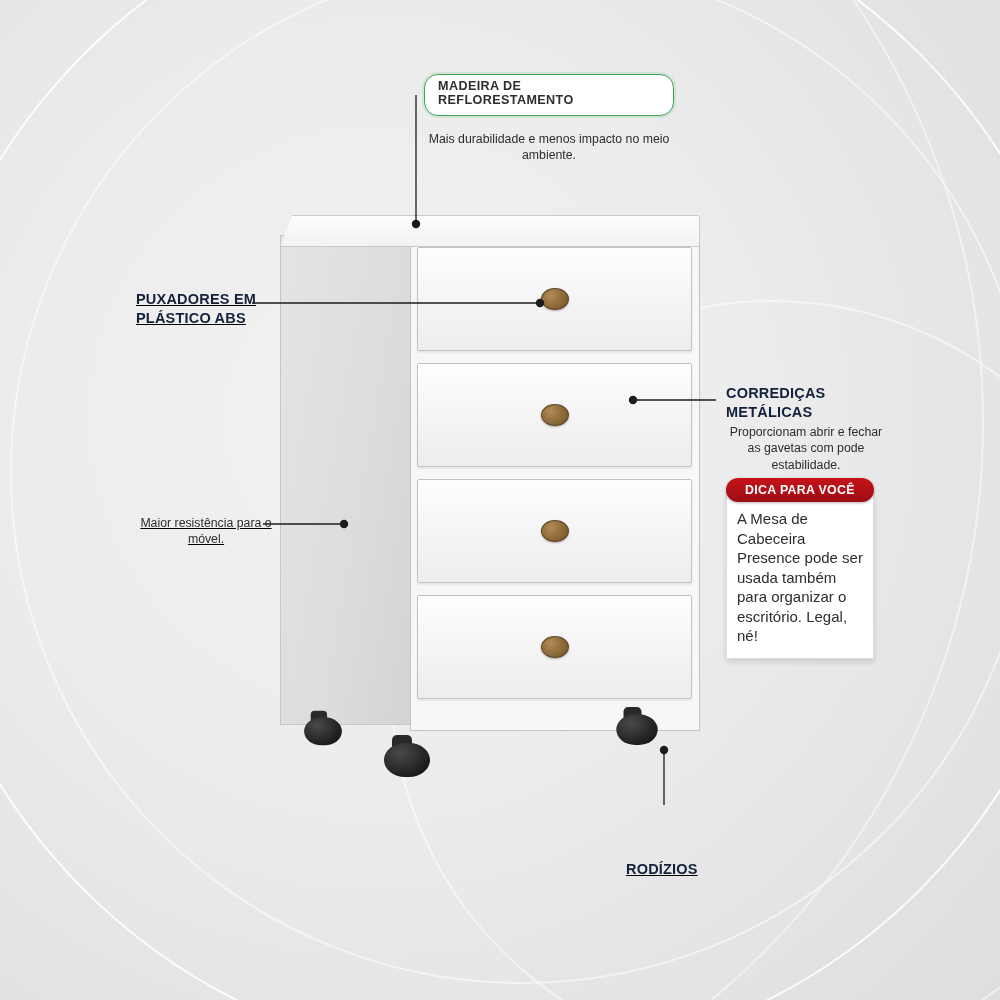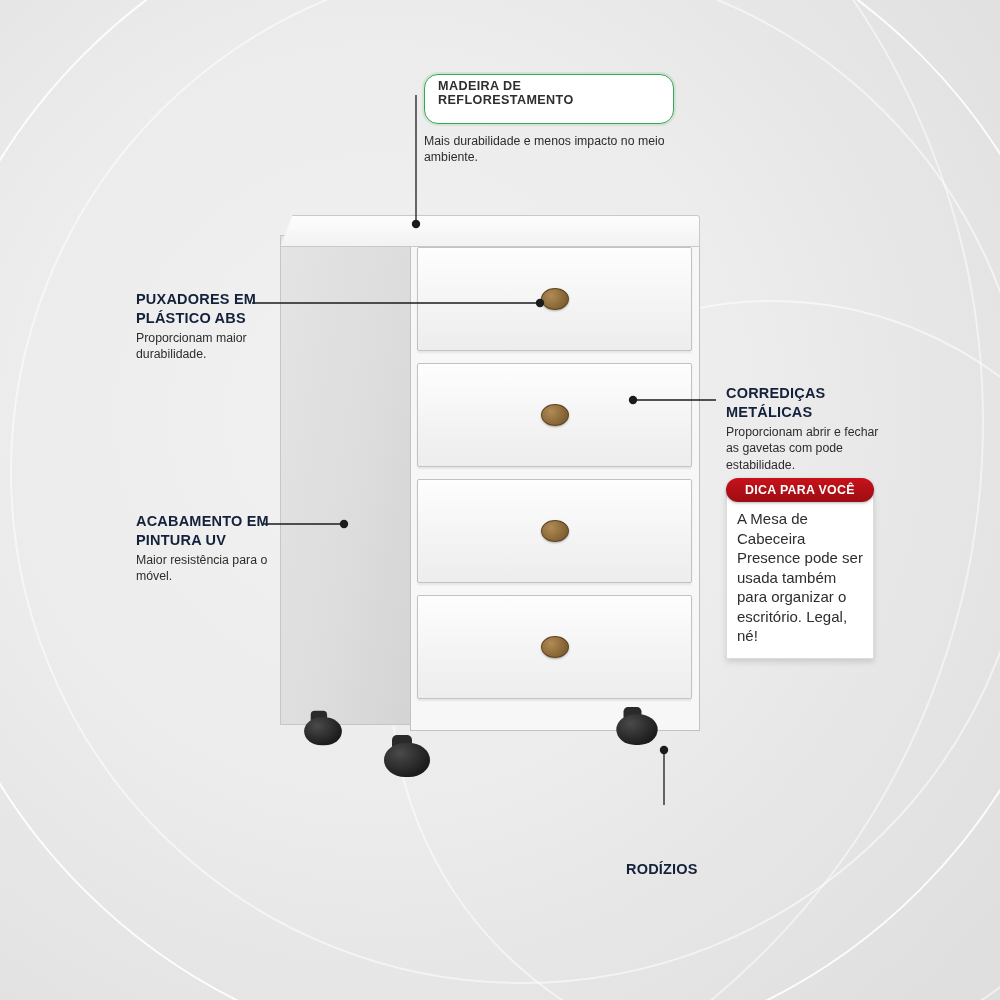--- a/index.html
+++ b/index.html
@@ -141,36 +141,37 @@
     font-size: 14.5px;
     color: #14213a;
     letter-spacing: .2px;
     line-height: 1.28;
   }
   .c-body {
     font-size: 12.3px;
     color: #2d2d2d;
     line-height: 1.32;
     margin-top: 3px;
+    text-align: center;
   }
   .c-right { text-align: left; }
-  .c-left { text-align: left; }
+  .c-left { text-align: left; text-decoration: underline; }
 
   .badge-green {
     display: inline-block;
     border: 1.5px solid #3aa655;
     border-radius: 14px;
     background: #fff;
     color: #2e2e2e;
     font-weight: bold;
     font-size: 12.6px;
     letter-spacing: .4px;
-    padding: 4px 13px 16px 13px;
+    padding: 4px 13px 8px 13px;
     box-shadow: 0 0 0 2px rgba(58,166,85,0.13);
-    margin-bottom: 6px;
+    margin-bottom: 12px;
   }
 
   
   #tip-box {
     position: absolute;
     left: 726px;
     top: 478px;
     width: 148px;
   }
   .tip-header {
@@ -266,25 +267,23 @@
     <circle cx="664" cy="750" r="4.2" fill="#1b1b1b"></circle>
   </svg>
 
   <div class="callout" style="left:424px; top:74px; width:250px;">
     <div class="badge-green">MADEIRA DE REFLORESTAMENTO</div>
     <div class="c-body">Mais durabilidade e menos impacto no meio ambiente.</div>
   </div>
 
   <div class="callout c-left" style="left:136px; top:290px; width:130px;">
     <div class="c-title">PUXADORES EM PLÁSTICO ABS</div>
-    <div class="c-body">Proporcionam maior durabilidade.</div>
   </div>
 
   <div class="callout c-left" style="left:136px; top:512px; width:140px;">
-    <div class="c-title">ACABAMENTO EM PINTURA UV</div>
     <div class="c-body">Maior resistência para o móvel.</div>
   </div>
 
   <div class="callout c-right" style="left:726px; top:384px; width:160px;">
     <div class="c-title">CORREDIÇAS METÁLICAS</div>
     <div class="c-body">Proporcionam abrir e fechar as gavetas com pode estabilidade.</div>
   </div>
 
   <div id="tip-box">
     <div class="tip-header">DICA PARA VOCÊ</div>

